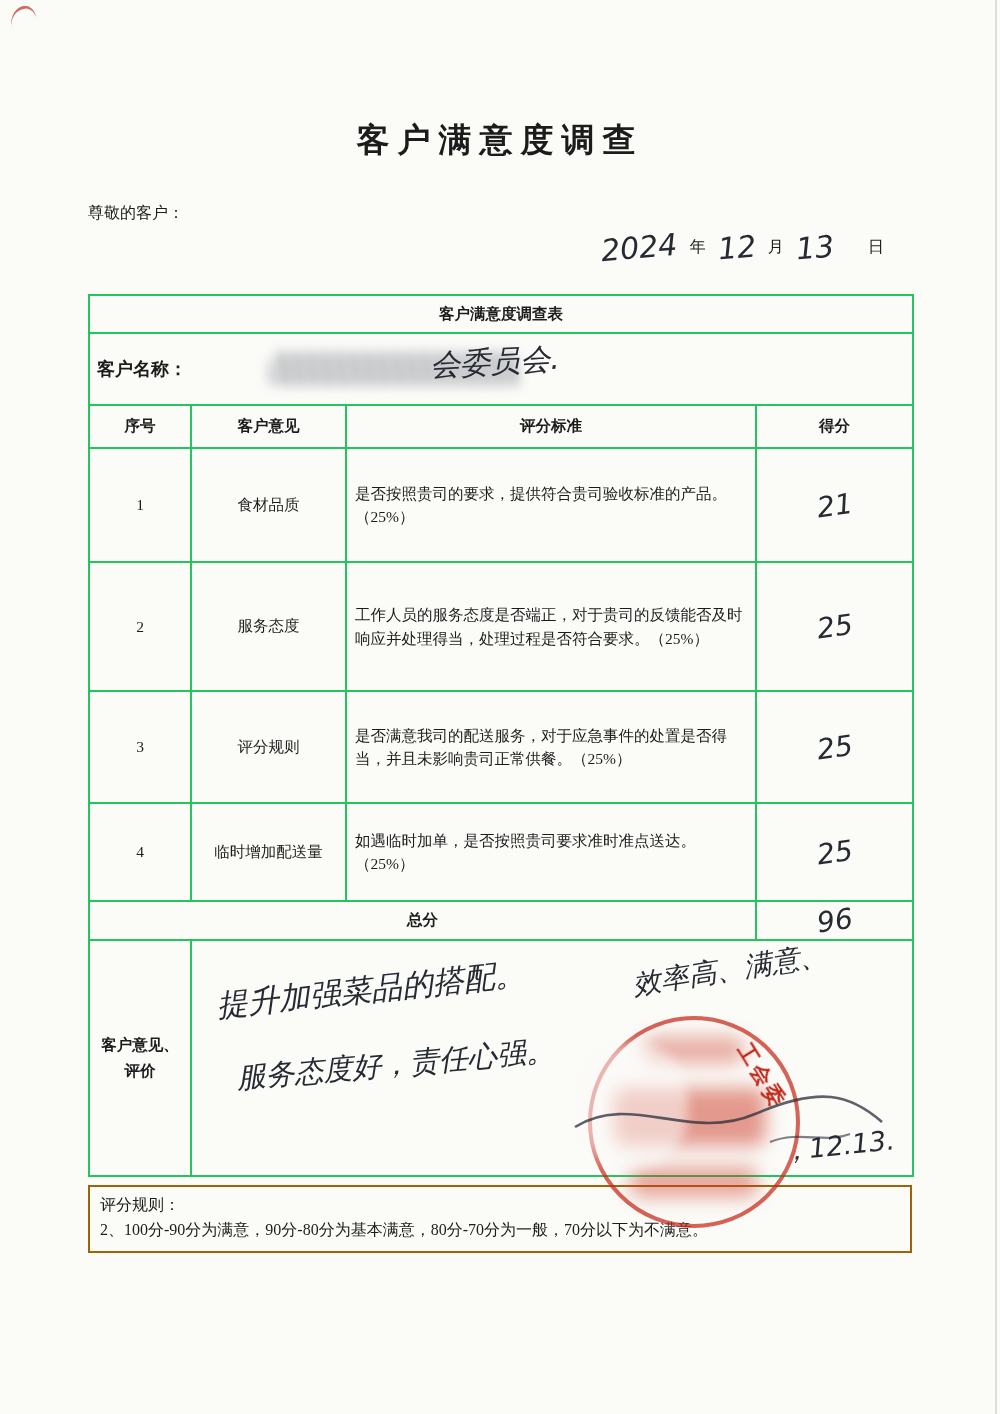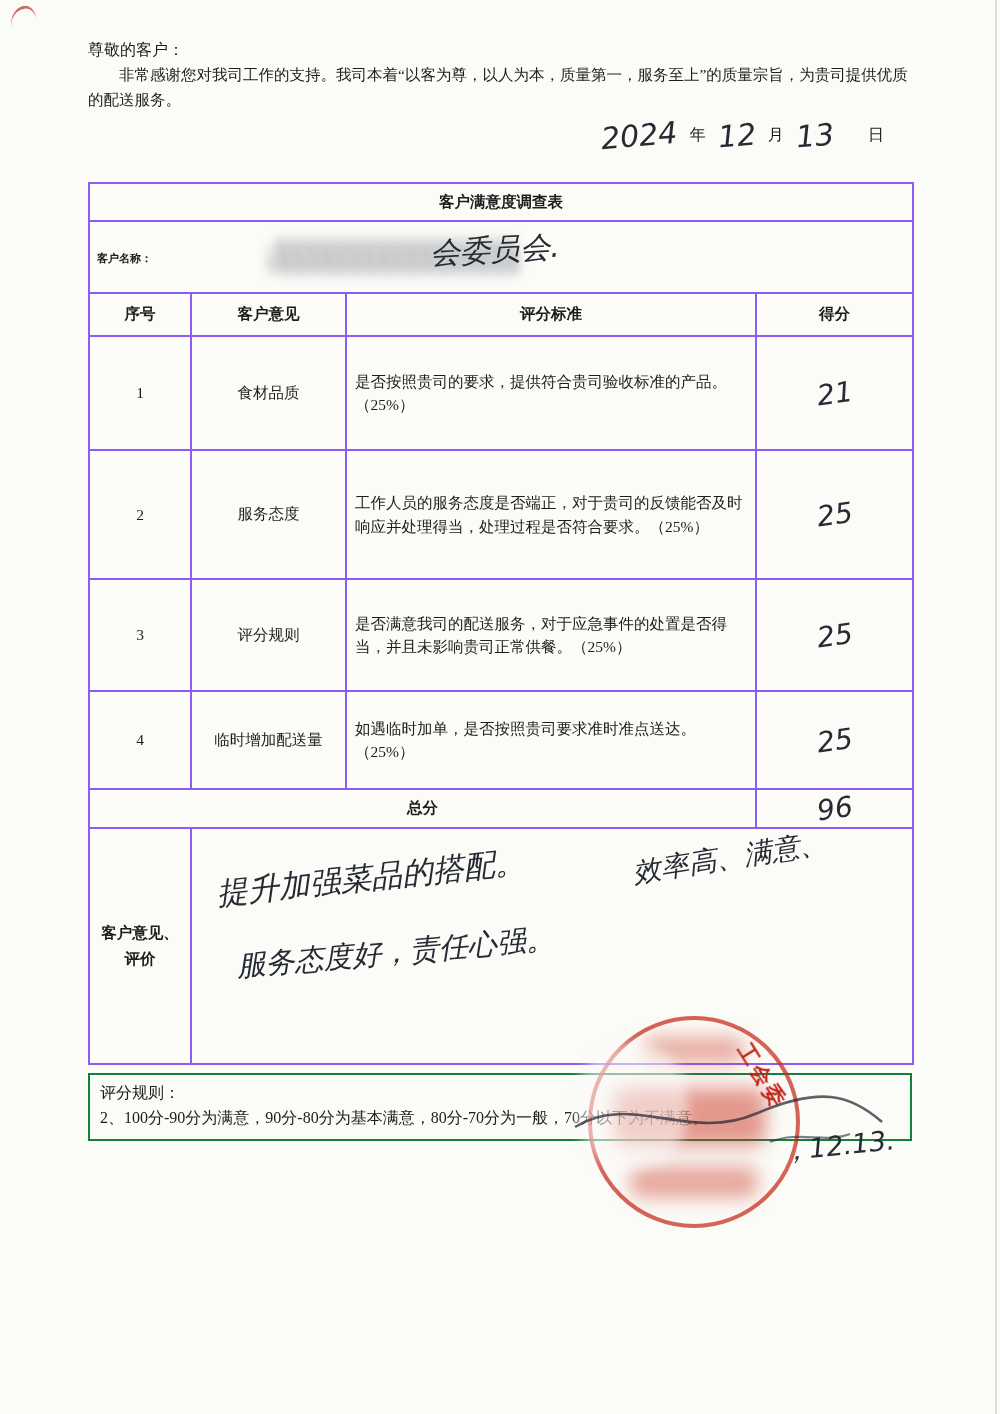--- a/index.html
+++ b/index.html
@@ -18,49 +18,49 @@
   .salutation{margin-top:40px;font-size:16px;}
   .para{font-size:15.5px;line-height:1.62;text-indent:2em;margin:1px 0;}
   .company-line{text-align:right;padding-right:20px;margin-top:30px;font-size:16px;letter-spacing:1px;}
   .date-line{text-align:right;padding-right:24px;margin-top:6px;font-size:16px;height:52px;}
   .hw{font-family:"DejaVu Sans","Liberation Sans",sans-serif;font-style:italic;color:#262a33;}
   .hw-num{display:inline-block;font-size:30px;transform:rotate(-5deg);margin:0 8px;vertical-align:-6px;}
   .date-label{margin:0 4px;}
   .date-label.day{margin-left:26px;}
 
   table.survey{width:824px;border-collapse:collapse;table-layout:fixed;margin-top:12px;}
-  table.survey td,table.survey th{border:2px solid #8b5cf6;font-size:15.5px;vertical-align:middle;}
+  table.survey td,table.survey th{border:2px solid #22c55e;font-size:15.5px;vertical-align:middle;}
   .col-no{width:102px;}
   .col-item{width:155px;}
   .col-crit{width:410px;}
   .col-score{width:157px;}
   .t-title td{height:34px;text-align:center;font-weight:bold;font-size:16.5px;}
   .t-name td{height:68px;position:relative;}
-  .name-label{font-weight:bold;font-size:11px;padding-left:6px;}
+  .name-label{font-weight:bold;font-size:18px;padding-left:6px;}
   .name-blur{position:absolute;left:180px;top:18px;width:250px;height:34px;
     background:repeating-linear-gradient(80deg,rgba(70,75,90,.55) 0 6px,rgba(70,75,90,.05) 6px 14px);
     filter:blur(6px);border-radius:8px;}
   .name-hw{position:absolute;left:340px;top:8px;font-size:30px;transform:rotate(-3deg);}
   .cols th{height:39px;font-weight:bold;font-size:16px;text-align:center;}
   .c-center{text-align:center;}
   .c-crit{padding:16px 8px;line-height:1.5;text-align:left;margin-top:29px;}
   .r1 td{height:80px;} .r2 td{height:95px;} .r3 td{height:78px;} .r4 td{height:64px;}
   .t-total td{height:35px;}
   .total-label{text-align:center;font-weight:bold;font-size:16px;}
   .score-cell{text-align:center;}
   .hw-score{display:inline-block;font-size:28px;transform:rotate(-8deg);}
   .t-comment td{height:232px;}
   .comment-label{text-align:center;font-weight:bold;font-size:16px;padding:0 10px;line-height:1.7;border-radius:24px;}
   .comment-cell{position:relative;}
   .hw-line{position:absolute;white-space:nowrap;}
   .hw-line1{left:24px;top:28px;font-size:31px;transform:rotate(-6deg);}
   .hw-line2{left:440px;top:10px;font-size:28px;transform:rotate(-9deg);}
   .hw-line3{left:44px;top:104px;font-size:29px;transform:rotate(-5deg);}
 
-  .rules-box{width:800px;border:2px solid #15803d;margin-top:8px;padding:6px 10px 8px 10px;font-size:16px;line-height:1.55;}
+  .rules-box{width:800px;border:2px solid #a16207;margin-top:8px;padding:6px 10px 8px 10px;font-size:16px;line-height:1.55;}
   .rules-title{font-size:16px;}
 
   
   .stamp{position:absolute;left:588px;top:1016px;width:212px;height:212px;}
   .stamp-ring{position:absolute;inset:0;border:4px solid rgba(198,40,26,.72);border-radius:50%;filter:blur(.6px);}
   .stamp-blob{position:absolute;background:rgba(205,55,35,.5);filter:blur(9px);border-radius:12px;}
   .sb-center{left:26px;top:72px;width:152px;height:58px;}
   .sb-bottom{left:42px;top:150px;width:128px;height:32px;background:rgba(205,55,35,.42);}
   .sb-top{left:56px;top:20px;width:100px;height:28px;background:rgba(205,55,35,.38);}
   .stamp-redact{position:absolute;left:-12px;top:28px;width:112px;height:124px;background:rgba(252,250,247,.55);filter:blur(6px);border-radius:45%;}
@@ -69,23 +69,23 @@
   .signature-svg{position:absolute;left:560px;top:1072px;}
 </style>
 </head>
 <body>
 
 <div class="corner-mark"></div>
 <div class="scan-edge"></div>
 
 <div class="content">
 
+  <div class="doc-title">客户满意度调查</div>
 
   <div class="salutation">尊敬的客户：</div>
-  <div class="para">非常感谢您对我司工作的支持。我司本着“以客为尊，以人为本，质量第一，服务至上”的质量宗旨，为贵司提供优质的配送服务。</div>
 
 
   <div class="date-line">
     <span class="hw hw-num">2024</span><span class="date-label">年</span><span class="hw hw-num">12</span><span class="date-label">月</span><span class="hw hw-num">13</span><span class="date-label day">日</span>
   </div>
 
   <table class="survey">
     <colgroup>
       <col class="col-no">
         <col class="col-item">

